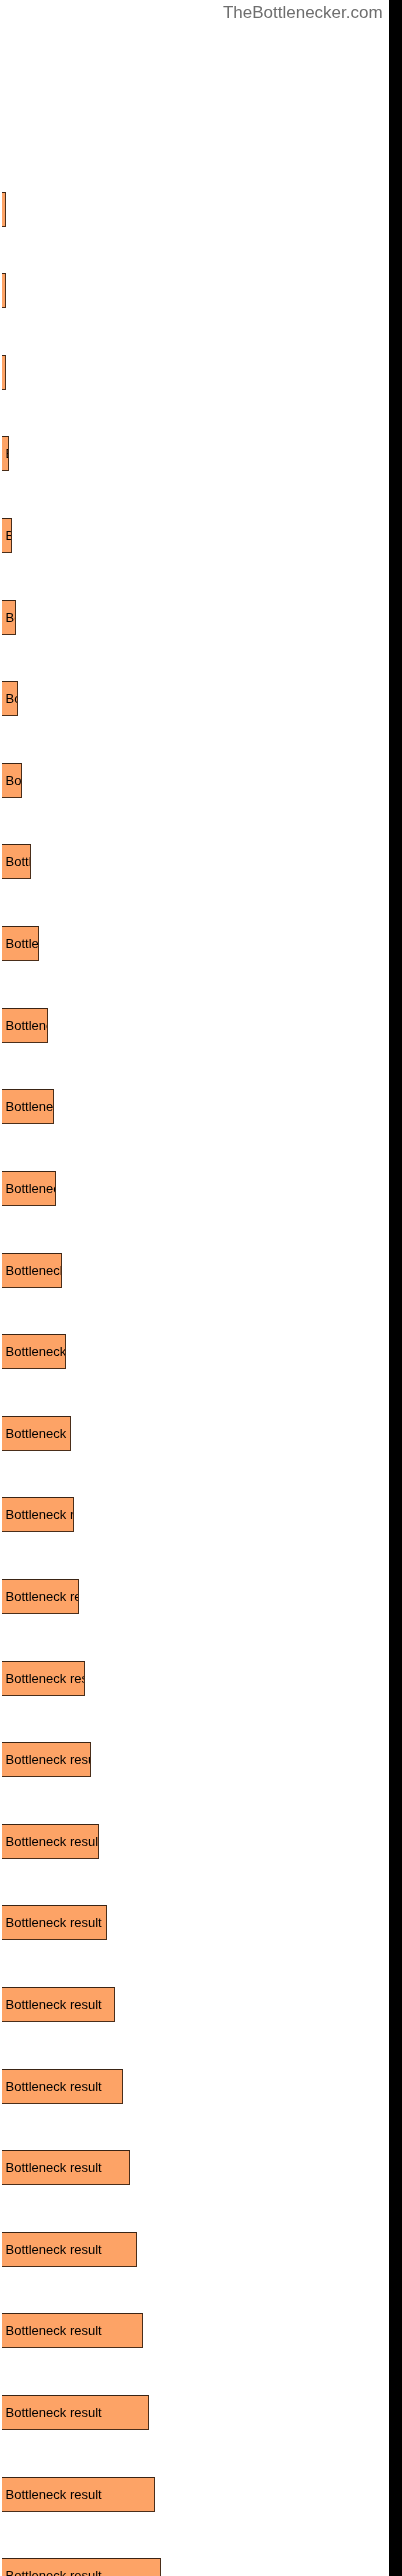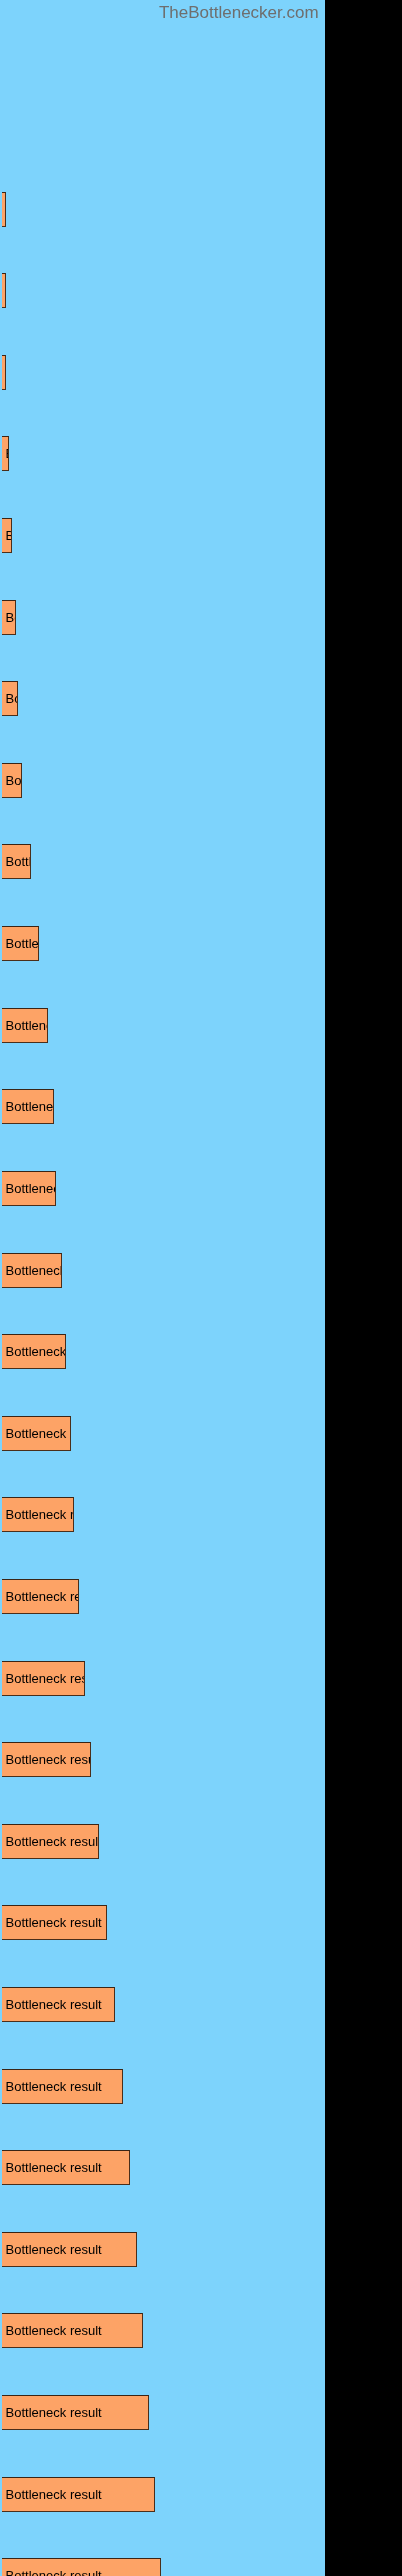--- a/index.html
+++ b/index.html
@@ -5,23 +5,23 @@
   * { margin: 0; padding: 0; box-sizing: border-box; }
   html, body {
     width: 403px;
     height: 2576px;
     background: #000000;
     font-family: "Liberation Sans", sans-serif;
     overflow: hidden;
   }
   #page {
     position: relative;
-    width: 325px;
+    width: 389px;
     height: 2576px;
-    background: #7dd3fc;
+    background: #ffffff;
   }
   
   #watermark {
     position: absolute;
     top: 1.6px;
     right: 6.4px;
     color: #6e6e6e;
     font-size: 17px;
     font-weight: 400;
     letter-spacing: 0px;

